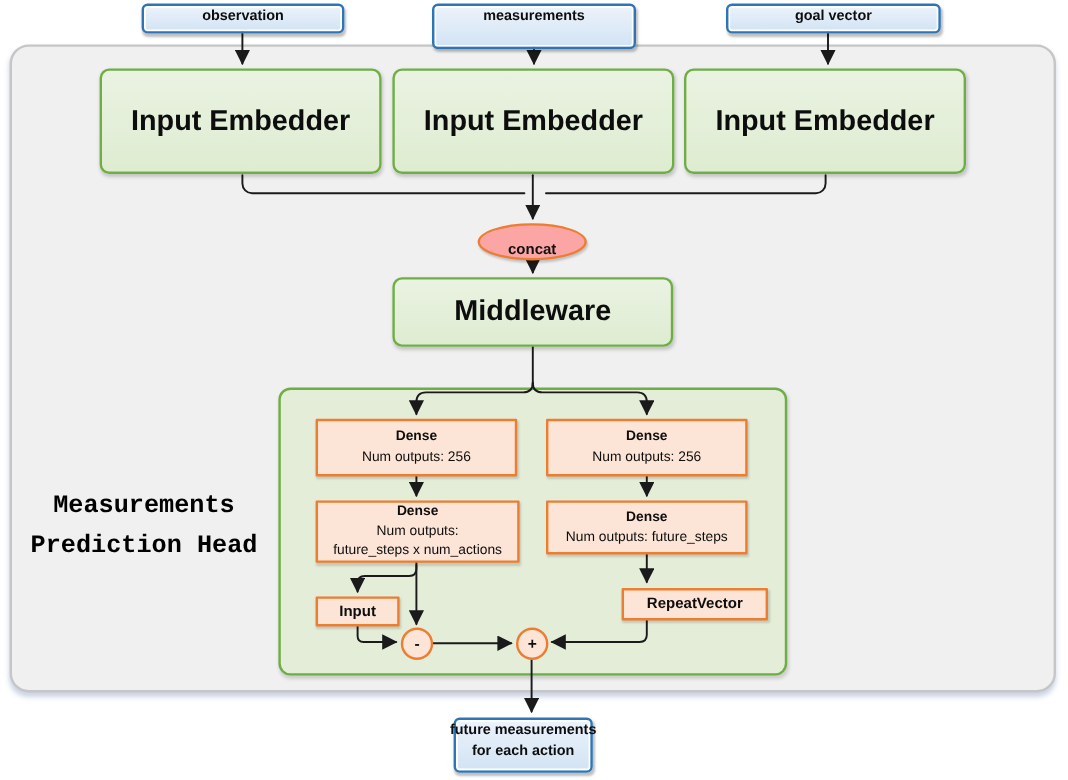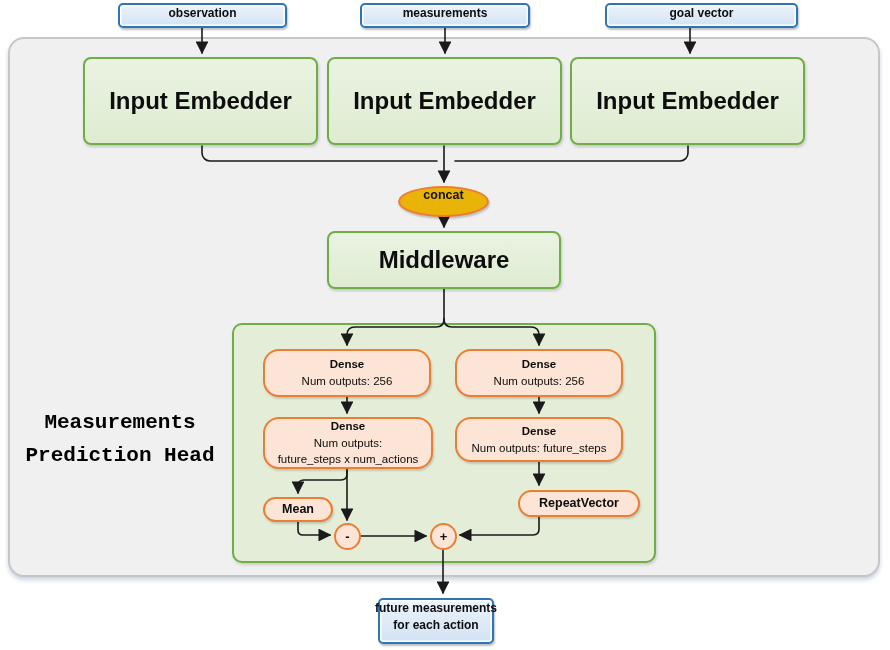--- a/index.html
+++ b/index.html
@@ -40,42 +40,42 @@
   .blue-box {
     position:absolute; box-sizing:border-box;
     background:linear-gradient(180deg,#ECF3FB,#D2E3F4);
     border:2px solid #2E75B6; border-radius:5px;
     display:flex; flex-direction:column; align-items:center; 
     font-weight:bold; font-size:12px; line-height:1.4; color:#0d0d0d;
     box-shadow:1px 2px 2px rgba(0,0,0,.25), inset 0 0 0 1.5px #ffffff;
     white-space:nowrap;
   }
   #input-observation  { left:118px; top:3px; width:169px; height:25px; }
-  #input-measurements { left:360px; top:3px; width:170px; height:25px; }
-  #input-goal         { left:605px; top:3px; width:193px; height:25px; }
+  #input-measurements { left:360px; top:3px; width:170px; height:38px; }
+  #input-goal         { left:605px; top:3px; width:179px; height:25px; }
   #output-box { left:378px; top:598px; width:116px; height:46px; border-width:2.5px; }
   
   .orange-box {
     position:absolute; box-sizing:border-box;
-    background:#FCE4D6; border:2.5px solid #ED7D31; border-radius:16px;
+    background:#FCE4D6; border:2.5px solid #ED7D31; border-radius:1px;
     display:flex; flex-direction:column; align-items:center; justify-content:center;
     font-size:11.5px; line-height:1.45; color:#0d0d0d; white-space:nowrap;
     box-shadow:1px 2px 2px rgba(0,0,0,.15);
   }
   .orange-box .t { font-weight:bold; }
   #dense-l1 { left:263px; top:349px; width:168px; height:48px; }
   #dense-r1 { left:455px; top:349px; width:168px; height:48px; }
   #dense-l2 { left:263px; top:417px; width:170px; height:52px; }
   #dense-r2 { left:455px; top:417px; width:168px; height:45px; }
   #mean-box   { left:263px; top:497px; width:70px;  height:25px; font-weight:bold; font-size:12.5px; }
   #repeat-box { left:478px; top:490px; width:122px; height:27px; font-weight:bold; font-size:12.5px;margin-left:40px; }
   .concat-node {
     position:absolute; left:398px; top:186px; width:91px; height:31px;
-    background:#eab308; border:2.5px solid #ED7D31; border-radius:50%;
-    display:flex; align-items:flex-start; justify-content:center;
+    background:#fca5a5; border:2.5px solid #ED7D31; border-radius:50%;
+    display:flex; align-items:flex-end; justify-content:center;
     font-weight:bold; font-size:12.5px; box-sizing:border-box;
     box-shadow:1px 2px 2px rgba(0,0,0,.2);
   }
   .op-circle {
     position:absolute; width:27px; height:27px; border-radius:50%;
     background:#FCE4D6; border:2.5px solid #ED7D31; box-sizing:border-box;
     display:flex; align-items:center; justify-content:center;
     font-weight:bold; font-size:13px; color:#0d0d0d;
   }
   #minus-circle { left:334px; top:523px; }
@@ -167,21 +167,21 @@
     <span class="t">Dense</span>
     <span>Num outputs:</span>
     <span>future_steps x num_actions</span>
   </div>
   <div class="orange-box" id="dense-r2">
     <span class="t">Dense</span>
     <span>Num outputs: future_steps</span>
   </div>
 
   <div class="orange-box" id="mean-box">
-    <span>Mean</span>
+    <span>Input</span>
   </div>
   <div class="orange-box" id="repeat-box">
     <span>RepeatVector</span>
   </div>
 
   <div class="op-circle" id="minus-circle">
     <span>-</span>
   </div>
   <div class="op-circle" id="plus-circle">
     <span>+</span>

